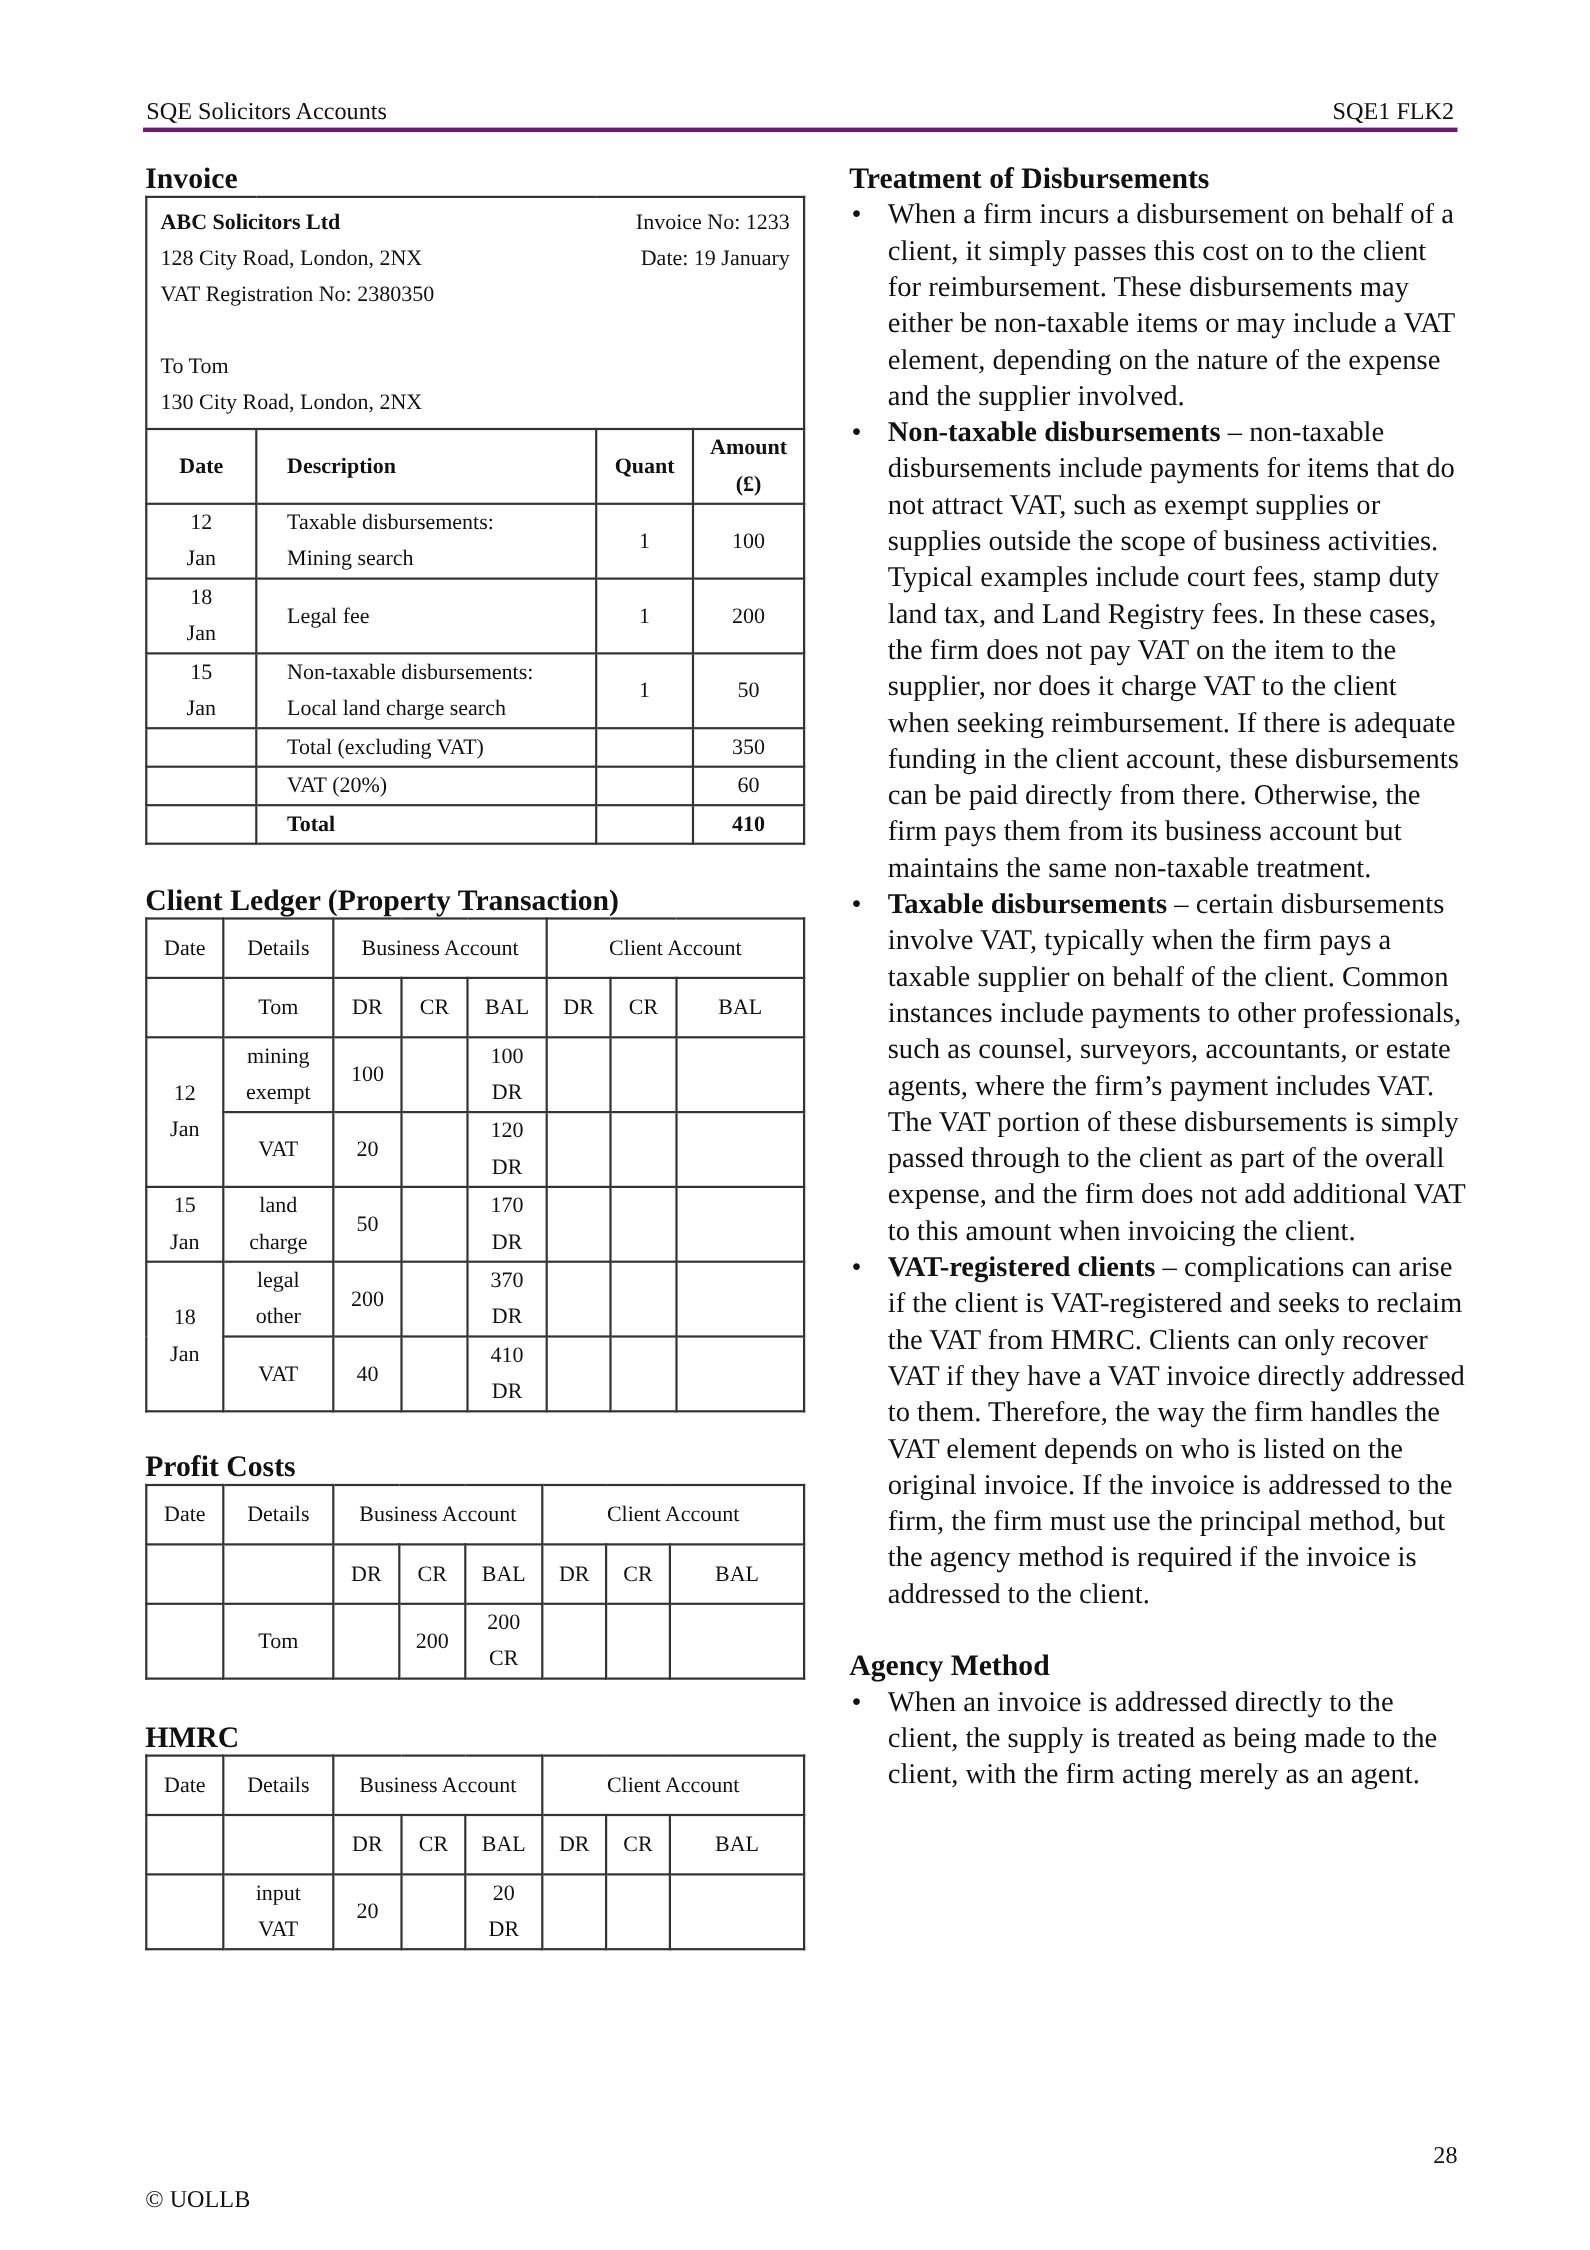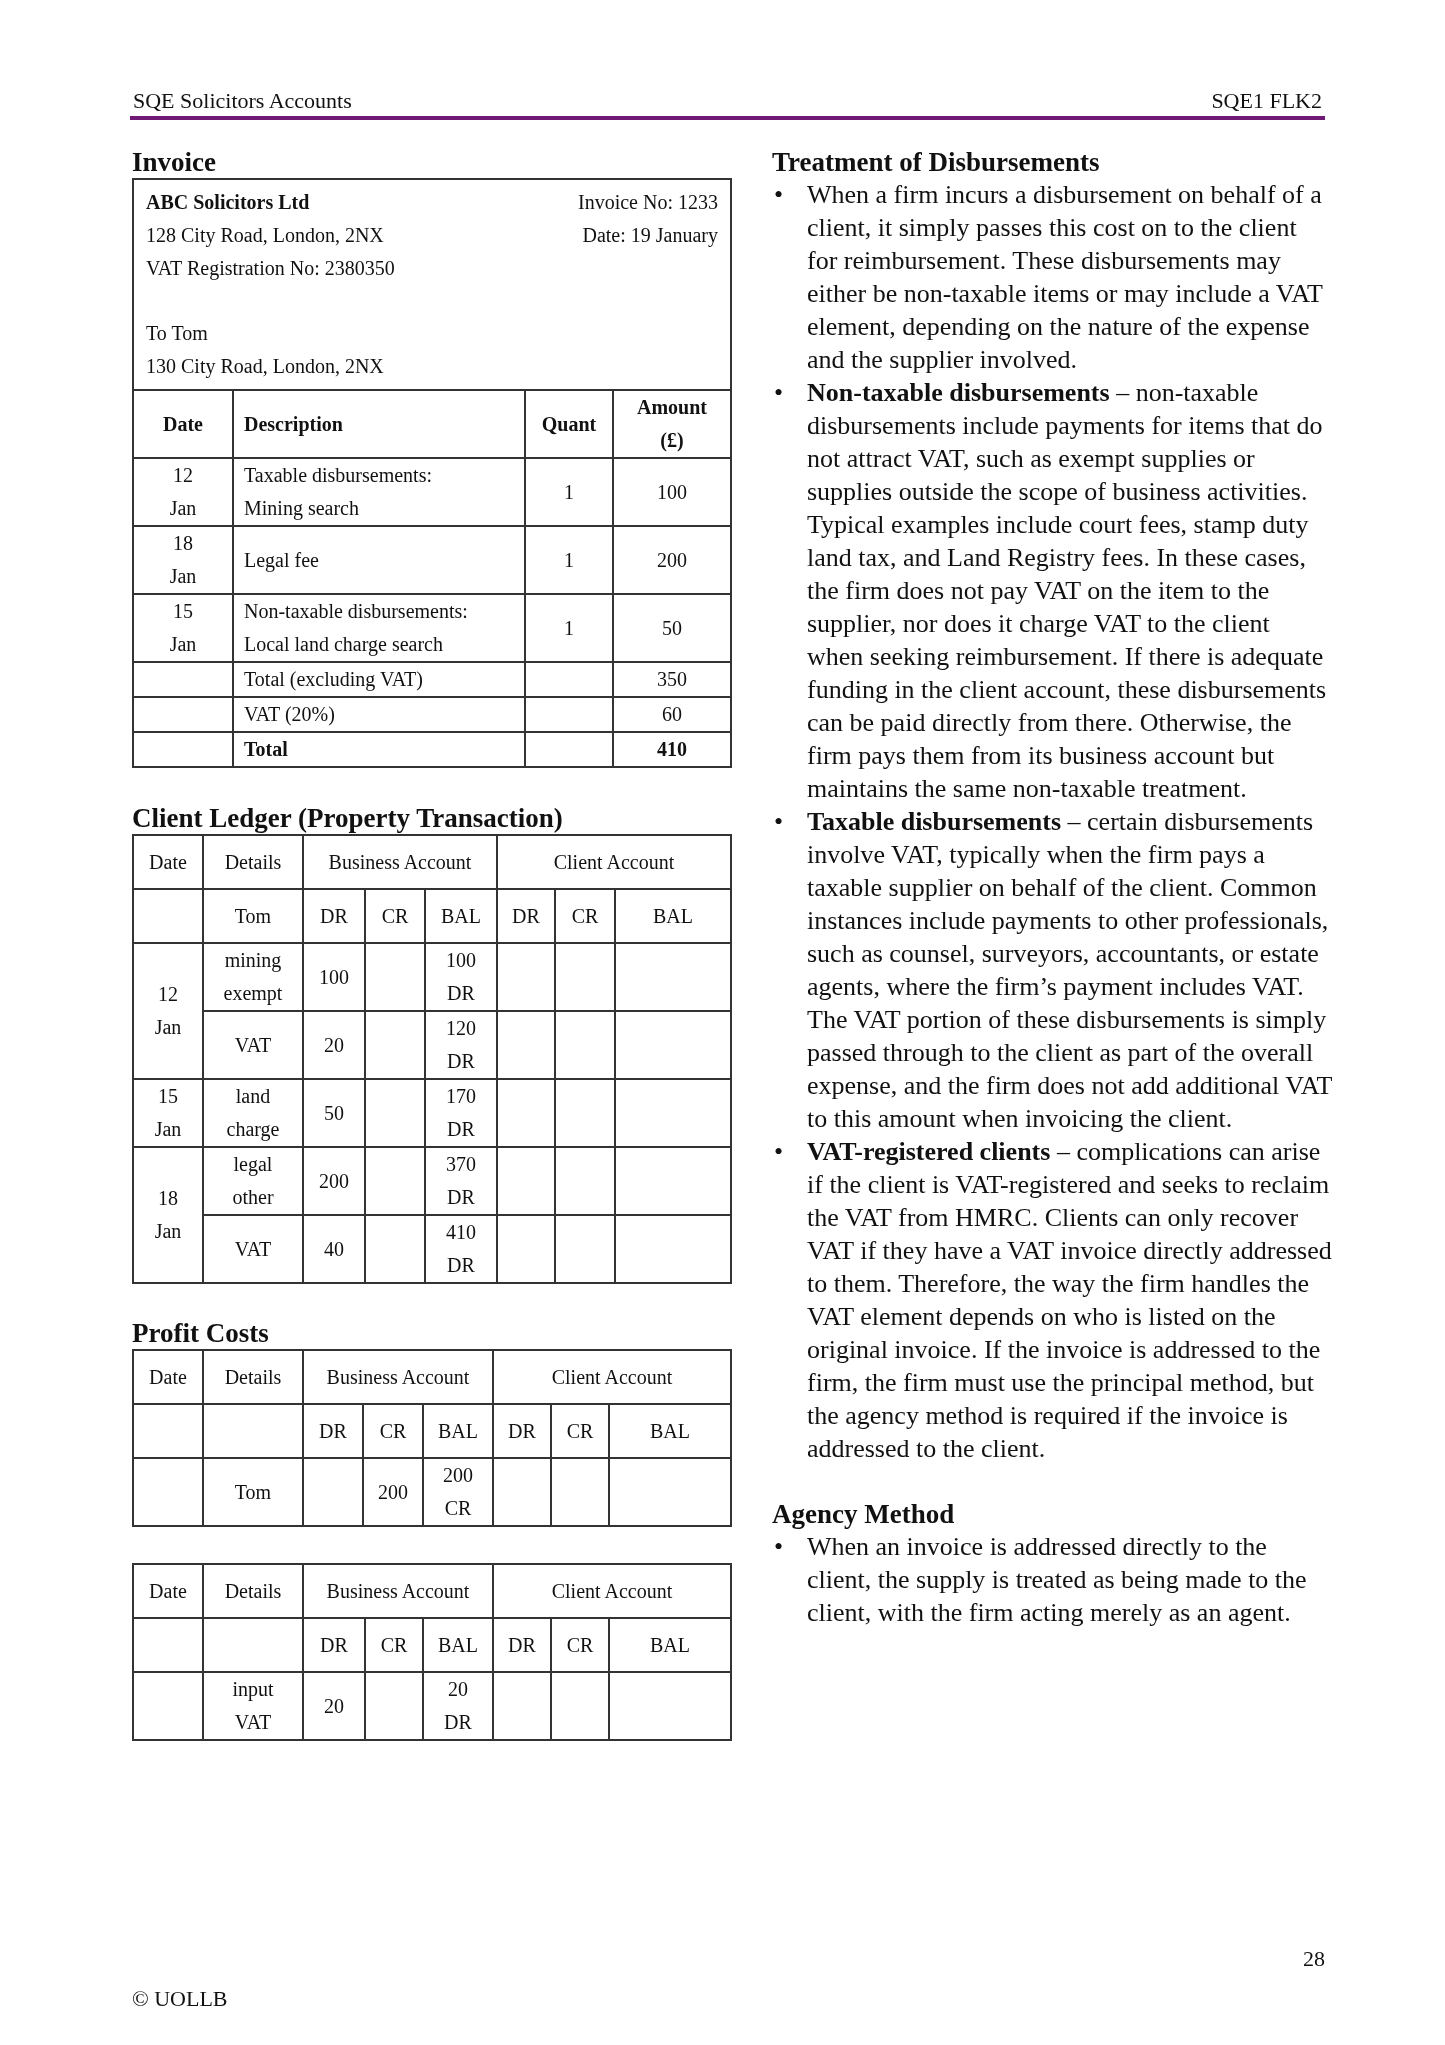--- a/index.html
+++ b/index.html
@@ -19,21 +19,21 @@
   .section-title { font-weight: bold; font-size: 27px; line-height: 32px; margin: 0; }
   table { border-collapse: collapse; width: 600px; }
   td, th { border: 2px solid #333; padding: 0; font-weight: normal; }
 
   
   .invoice-head-cell { padding: 6px 12px 6px 12px; font-size: 20px; line-height: 32px; position: relative; }
   .invoice-head-cell .right-block { position: absolute; right: 12px; top: 6px; text-align: right; }
   .invoice-table td { font-size: 20px; line-height: 33px; }
   .invoice-table .hdr td { font-weight: bold; }
   .c { text-align: center; }
-  .l { text-align: left; padding-left: 10px; }
+  .l { text-align: left; padding-left: 27px; }
   .b { font-weight: bold; }
 
   .ledger td { font-size: 20px; line-height: 33px; text-align: center; height: 33px; }
   .ledger .tall { height: 66px; }
 
   .gap1 { height: 34px; }
   .gap2 { height: 33px; }
   .gap3 { height: 36px; }
 
   .right-col { position: absolute; left: 772px; top: 146px; width: 560px; font-size: 26px; line-height: 33px; }
@@ -216,20 +216,21 @@
       <td>200</td>
       <td><span>200</span><br><span>CR</span></td>
       <td></td>
           <td></td>
           <td></td>
     </tr>
   </tbody>
     </table>
 
   <div class="gap3"></div>
+  <h3 class="section-title">HMRC</h3>
   <table class="ledger">
     <tbody>
         <tr style="height:54px">
       <td style="width:68px">Date</td>
       <td style="width:98px">Details</td>
       <td colspan="3">Business Account</td>
       <td colspan="3">Client Account</td>
     </tr>
     <tr style="height:54px">
       <td></td>

